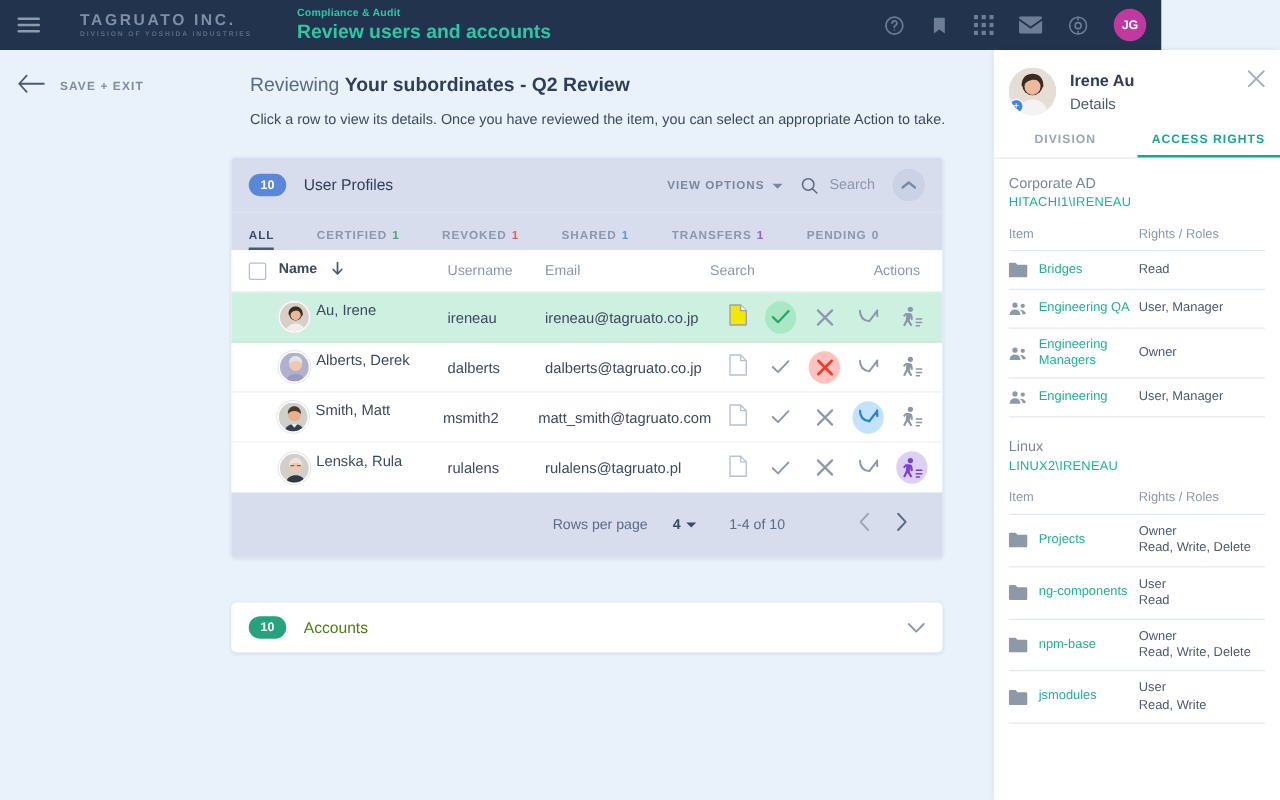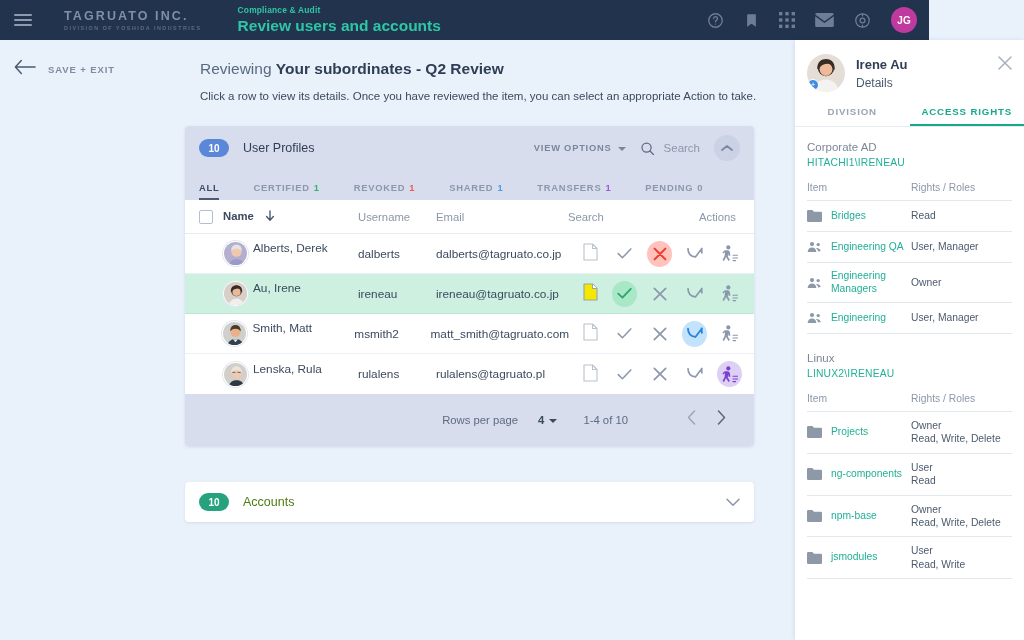--- a/index.html
+++ b/index.html
@@ -294,67 +294,20 @@
                 <path d="M5 1v9M1.6 6.6 5 10.2l3.4-3.6"></path>
               </svg>
           </span>
         </div>
         <div class="c-user">Username</div>
         <div class="c-email">Email</div>
         <div class="c-notes">Search</div>
         <div class="c-act">Actions</div>
       </div>
 
-      <div class="row">
-        <div class="c-check"></div>
-        <div class="c-name">
-          <span class="rowavatar">
-            <svg width="25" height="25" viewBox="0 0 25 25">
-                <rect width="25" height="25" fill="#b3b0cf"></rect>
-                <circle cx="12.5" cy="9.5" r="5.2" fill="#f0c8ad"></circle>
-                <path d="M7.3 8c0-3.4 2.3-5.2 5.2-5.2S17.7 4.6 17.7 8c0 .7-.2 1-.5.6-1.3-1.4-2.5-1.8-4.7-1.8-2 0-3.6.6-4.6 1.7-.4.4-.6.2-.6-.5z" fill="#e3e3e6"></path>
-                <path d="M4 25c1-5.6 4.5-7.8 8.5-7.8S20 19.4 21 25z" fill="#9b9ac4"></path>
-              </svg>
-          </span>
-          <span>Alberts, Derek</span>
-        </div>
-        <div class="c-user">dalberts</div>
-        <div class="c-email">dalberts@tagruato.co.jp</div>
-        <div class="c-notes">
-          <svg width="15" height="18" viewBox="0 0 15 18">
-              <path d="M1 1h8.5L14 5.5V17H1z" fill="#fff" stroke="#b9c1cc" stroke-width="1.1" stroke-linejoin="round"></path>
-              <path d="M9.5 1v4.5H14" fill="none" stroke="#b9c1cc" stroke-width="1.1" stroke-linejoin="round"></path>
-            </svg>
-        </div>
-        <div class="c-act">
-          <span class="act">
-            <svg width="15" height="13" viewBox="0 0 16 13" fill="none" stroke="currentColor" stroke-width="1.6" stroke-linecap="round" stroke-linejoin="round">
-                <path d="M1.3 6.6 5.8 11 14.7 1.6"></path>
-              </svg>
-          </span>
-          <span class="act on-red">
-            <svg width="14" height="14" viewBox="0 0 14 14" fill="none" stroke="currentColor" stroke-width="2" stroke-linecap="round">
-                <path d="M1.6 1.6 12.4 12.4M12.4 1.6 1.6 12.4"></path>
-              </svg>
-          </span>
-          <span class="act">
-            <svg width="16" height="14" viewBox="0 0 16 14" fill="none" stroke="currentColor" stroke-width="1.6" stroke-linecap="round" stroke-linejoin="round">
-                <path d="M1 1.6c0 5.2 2.4 7.7 7.2 8.3M14.6 1.5l.3 4.4M14.9 1.5 8.4 10"></path>
-              </svg>
-          </span>
-          <span class="act">
-            <svg width="16" height="17" viewBox="0 0 16 17" fill="currentColor">
-                <circle cx="6.3" cy="2.4" r="2.1"></circle>
-                <path d="M5.2 5.3c1.6 0 2.5.8 2.7 2.2l.5 3-1.7.5-.6-2.6-.3 3.1 2.1 3.6-1.4.9-2.5-3.9-2 3.8-1.5-.8L2.6 11 3 6.8l-1.4 1.7-1.2-.9 2-2.2c.6-.1 1.7-.1 2.8-.1z"></path>
-                <path d="M11 10.2h4.6M11 13h4.6M11 15.6h2.6" stroke="currentColor" stroke-width="1.1" stroke-linecap="round"></path>
-              </svg>
-          </span>
-        </div>
-      </div>
-
       <div class="row selected">
         <div class="c-check"></div>
         <div class="c-name">
           <span class="rowavatar">
             <svg width="25" height="25" viewBox="0 0 25 25">
                 <rect width="25" height="25" fill="#d8cfc6"></rect>
                 <circle cx="12.5" cy="9" r="5.3" fill="#3a2b23"></circle>
                 <circle cx="12.5" cy="10" r="4.1" fill="#e8b89a"></circle>
                 <path d="M4 25c1.2-6 4.6-8.2 8.5-8.2S19.8 19 21 25z" fill="#f0efee"></path>
                 <path d="M6.8 9.2c0-4 2.6-6 5.7-6s5.7 2 5.7 6c0 1-.3 1.6-.6 1.1-.4-2-1.3-3.2-2.3-3.6-1.8-.7-5.5-.2-7.4 2.6-.6.8-1.1.6-1.1-.1z" fill="#3a2b23"></path>
@@ -372,20 +325,67 @@
         </div>
         <div class="c-act">
           <span class="act on-green">
             <svg width="15" height="13" viewBox="0 0 16 13" fill="none" stroke="currentColor" stroke-width="1.9" stroke-linecap="round" stroke-linejoin="round">
                 <path d="M1.3 6.6 5.8 11 14.7 1.6"></path>
               </svg>
           </span>
           <span class="act">
             <svg width="14" height="14" viewBox="0 0 14 14" fill="none" stroke="currentColor" stroke-width="1.7" stroke-linecap="round">
                 <path d="M1.3 1.3 12.7 12.7M12.7 1.3 1.3 12.7"></path>
+              </svg>
+          </span>
+          <span class="act">
+            <svg width="16" height="14" viewBox="0 0 16 14" fill="none" stroke="currentColor" stroke-width="1.6" stroke-linecap="round" stroke-linejoin="round">
+                <path d="M1 1.6c0 5.2 2.4 7.7 7.2 8.3M14.6 1.5l.3 4.4M14.9 1.5 8.4 10"></path>
+              </svg>
+          </span>
+          <span class="act">
+            <svg width="16" height="17" viewBox="0 0 16 17" fill="currentColor">
+                <circle cx="6.3" cy="2.4" r="2.1"></circle>
+                <path d="M5.2 5.3c1.6 0 2.5.8 2.7 2.2l.5 3-1.7.5-.6-2.6-.3 3.1 2.1 3.6-1.4.9-2.5-3.9-2 3.8-1.5-.8L2.6 11 3 6.8l-1.4 1.7-1.2-.9 2-2.2c.6-.1 1.7-.1 2.8-.1z"></path>
+                <path d="M11 10.2h4.6M11 13h4.6M11 15.6h2.6" stroke="currentColor" stroke-width="1.1" stroke-linecap="round"></path>
+              </svg>
+          </span>
+        </div>
+      </div>
+
+      <div class="row">
+        <div class="c-check"></div>
+        <div class="c-name">
+          <span class="rowavatar">
+            <svg width="25" height="25" viewBox="0 0 25 25">
+                <rect width="25" height="25" fill="#b3b0cf"></rect>
+                <circle cx="12.5" cy="9.5" r="5.2" fill="#f0c8ad"></circle>
+                <path d="M7.3 8c0-3.4 2.3-5.2 5.2-5.2S17.7 4.6 17.7 8c0 .7-.2 1-.5.6-1.3-1.4-2.5-1.8-4.7-1.8-2 0-3.6.6-4.6 1.7-.4.4-.6.2-.6-.5z" fill="#e3e3e6"></path>
+                <path d="M4 25c1-5.6 4.5-7.8 8.5-7.8S20 19.4 21 25z" fill="#9b9ac4"></path>
+              </svg>
+          </span>
+          <span>Alberts, Derek</span>
+        </div>
+        <div class="c-user">dalberts</div>
+        <div class="c-email">dalberts@tagruato.co.jp</div>
+        <div class="c-notes">
+          <svg width="15" height="18" viewBox="0 0 15 18">
+              <path d="M1 1h8.5L14 5.5V17H1z" fill="#fff" stroke="#b9c1cc" stroke-width="1.1" stroke-linejoin="round"></path>
+              <path d="M9.5 1v4.5H14" fill="none" stroke="#b9c1cc" stroke-width="1.1" stroke-linejoin="round"></path>
+            </svg>
+        </div>
+        <div class="c-act">
+          <span class="act">
+            <svg width="15" height="13" viewBox="0 0 16 13" fill="none" stroke="currentColor" stroke-width="1.6" stroke-linecap="round" stroke-linejoin="round">
+                <path d="M1.3 6.6 5.8 11 14.7 1.6"></path>
+              </svg>
+          </span>
+          <span class="act on-red">
+            <svg width="14" height="14" viewBox="0 0 14 14" fill="none" stroke="currentColor" stroke-width="2" stroke-linecap="round">
+                <path d="M1.6 1.6 12.4 12.4M12.4 1.6 1.6 12.4"></path>
               </svg>
           </span>
           <span class="act">
             <svg width="16" height="14" viewBox="0 0 16 14" fill="none" stroke="currentColor" stroke-width="1.6" stroke-linecap="round" stroke-linejoin="round">
                 <path d="M1 1.6c0 5.2 2.4 7.7 7.2 8.3M14.6 1.5l.3 4.4M14.9 1.5 8.4 10"></path>
               </svg>
           </span>
           <span class="act">
             <svg width="16" height="17" viewBox="0 0 16 17" fill="currentColor">
                 <circle cx="6.3" cy="2.4" r="2.1"></circle>

